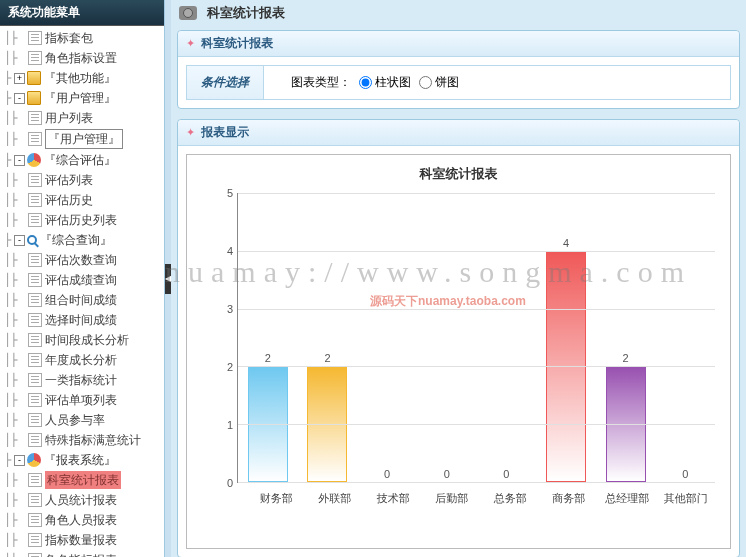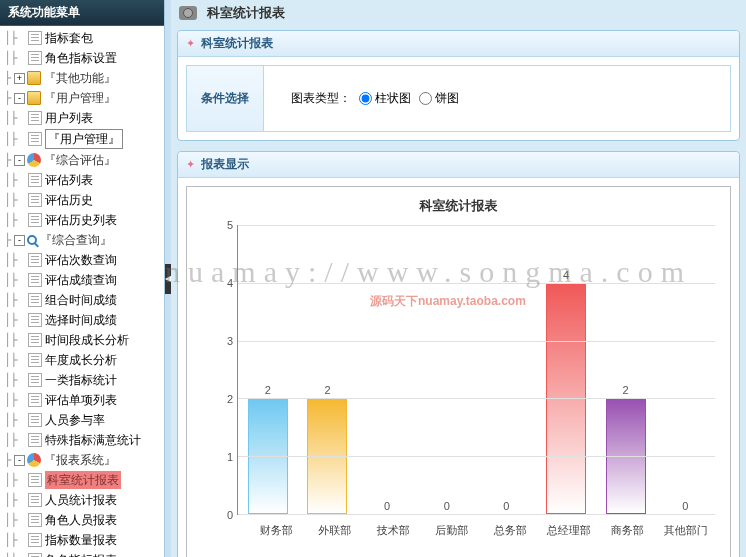--- a/index.html
+++ b/index.html
@@ -10,42 +10,42 @@
 .tree-node { display: flex; align-items: center; padding: 1px 0 1px 4px; white-space: nowrap; cursor: pointer; line-height: 18px; }
 .tree-lines { color: #999; font-family: monospace; letter-spacing: -1px; }
 .tree-toggle { width: 11px; height: 11px; border: 1px solid #888; background: #fff; display: inline-flex; align-items: center; justify-content: center; font-size: 9px; line-height: 9px; margin-right: 2px; cursor: pointer; }
 .tree-icon { width: 14px; height: 14px; display: inline-block; margin-right: 3px; }
 .icon-page { background: #fff; border: 1px solid #aaa; position: relative; }
 .icon-page::after { content: ""; position: absolute; top: 2px; left: 2px; right: 2px; height: 1px; background: #aaa; box-shadow: 0 3px 0 #aaa, 0 6px 0 #aaa; }
 .icon-folder { background: linear-gradient(#fce088, #e8b030); border: 1px solid #c88800; border-radius: 1px; }
 .icon-pie { border-radius: 50%; background: conic-gradient(#e05050 0 33%, #f5c040 33% 66%, #50a0e0 66% 100%); }
 .icon-magnify { border: 2px solid #3080c0; border-radius: 50%; width: 10px; height: 10px; position: relative; }
 .icon-magnify::after { content: ""; position: absolute; width: 5px; height: 2px; background: #3080c0; bottom: -3px; right: -4px; transform: rotate(45deg); }
-.tree-label { color: #000000; }
+.tree-label { color: #404040; }
 .tree-label.bracket { color: #333; }
 .tree-label.boxed { border: 1px solid #888; padding: 0 2px; }
 .tree-label.highlight { background: #f08080; color: #803030; padding: 0 2px; }
 
 .splitter { width: 6px; height: 557px; float: left; background: #c8e0f0; position: relative; cursor: ew-resize; }
 .splitter-handle { position: absolute; top: 50%; left: 0; width: 6px; height: 30px; background: #333; transform: translateY(-50%); color: #fff; font-size: 8px; display: flex; align-items: center; justify-content: center; }
 
 .main { margin-left: 171px; height: 557px; padding: 0 6px; }
 .page-header { display: flex; align-items: center; padding: 4px 2px 8px 2px; }
 .page-header-icon { width: 18px; height: 14px; background: #888; border-radius: 3px; margin-right: 10px; position: relative; }
 .page-header-icon::after { content: ""; position: absolute; width: 8px; height: 8px; border: 1px solid #555; border-radius: 50%; top: 2px; left: 4px; background: #aaa; }
 .page-title { font-weight: bold; color: #333; font-size: 13px; }
 
 .panel { border: 1px solid #9cc8e0; background: #fff; border-radius: 4px; margin-bottom: 10px; }
 .panel-header { background: linear-gradient(#f0f8ff, #d8ecf8); padding: 4px 8px; border-bottom: 1px solid #b8d8ec; border-radius: 4px 4px 0 0; display: flex; align-items: center; }
 .panel-star { color: #e8718c; margin-right: 6px; font-size: 11px; }
 .panel-title { color: #2a5a80; font-weight: bold; }
 .panel-body { padding: 8px; }
 
 .criteria-box { border: 1px solid #b8d8ec; display: flex; align-items: stretch; }
-.criteria-label { background: linear-gradient(#f0f8ff, #e0f0fa); padding: 24px 14px; color: #2a5a80; font-weight: bold; border-right: 1px solid #b8d8ec; display: flex; align-items: center; }
+.criteria-label { background: linear-gradient(#f0f8ff, #e0f0fa); padding: 8px 14px; color: #2a5a80; font-weight: bold; border-right: 1px solid #b8d8ec; display: flex; align-items: center; font-style: italic; }
 .criteria-content { padding: 8px 27px; display: flex; align-items: center; gap: 8px; flex: 1; }
 .radio-item { display: inline-flex; align-items: center; gap: 3px; }
 .btn { border: 1px solid #7aa8c8; background: linear-gradient(#fff, #e0f0fa); padding: 3px 12px; cursor: pointer; border-radius: 2px; color: #2a5a80; }
 
 .chart-box { border: 1px solid #bbb; background: #fff; padding: 10px 10px 5px 10px; height: 395px; position: relative; }
 .chart-title { text-align: center; font-weight: bold; color: #333; font-size: 13px; margin-bottom: 10px; }
 .chart-area { position: relative; height: 320px; margin-left: 20px; }
 .y-axis { position: absolute; left: 0; top: 0; bottom: 30px; width: 20px; }
 .y-tick { position: absolute; right: 4px; transform: translateY(50%); color: #555; font-size: 11px; }
 .plot { position: absolute; left: 20px; right: 5px; top: 0; bottom: 30px; border-left: 1px solid #888; border-bottom: 1px solid #888; }
@@ -301,22 +301,22 @@
               <div class="grid-line" style="top: 40%;"></div>
               <div class="grid-line" style="top: 20%;"></div>
               <div class="grid-line" style="top: 0%;"></div>
             </div>
           <div class="x-labels" id="xlabels">
               <div class="x-label">财务部</div>
               <div class="x-label">外联部</div>
               <div class="x-label">技术部</div>
               <div class="x-label">后勤部</div>
               <div class="x-label">总务部</div>
+              <div class="x-label">商务部</div>
               <div class="x-label">总经理部</div>
-              <div class="x-label">商务部</div>
               <div class="x-label">其他部门</div>
             </div>
         </div>
       </div>
     </div>
   </div>
 </div>
 
 <div class="watermark1">nuamay://www.songma.com</div>
 <div class="watermark2">

